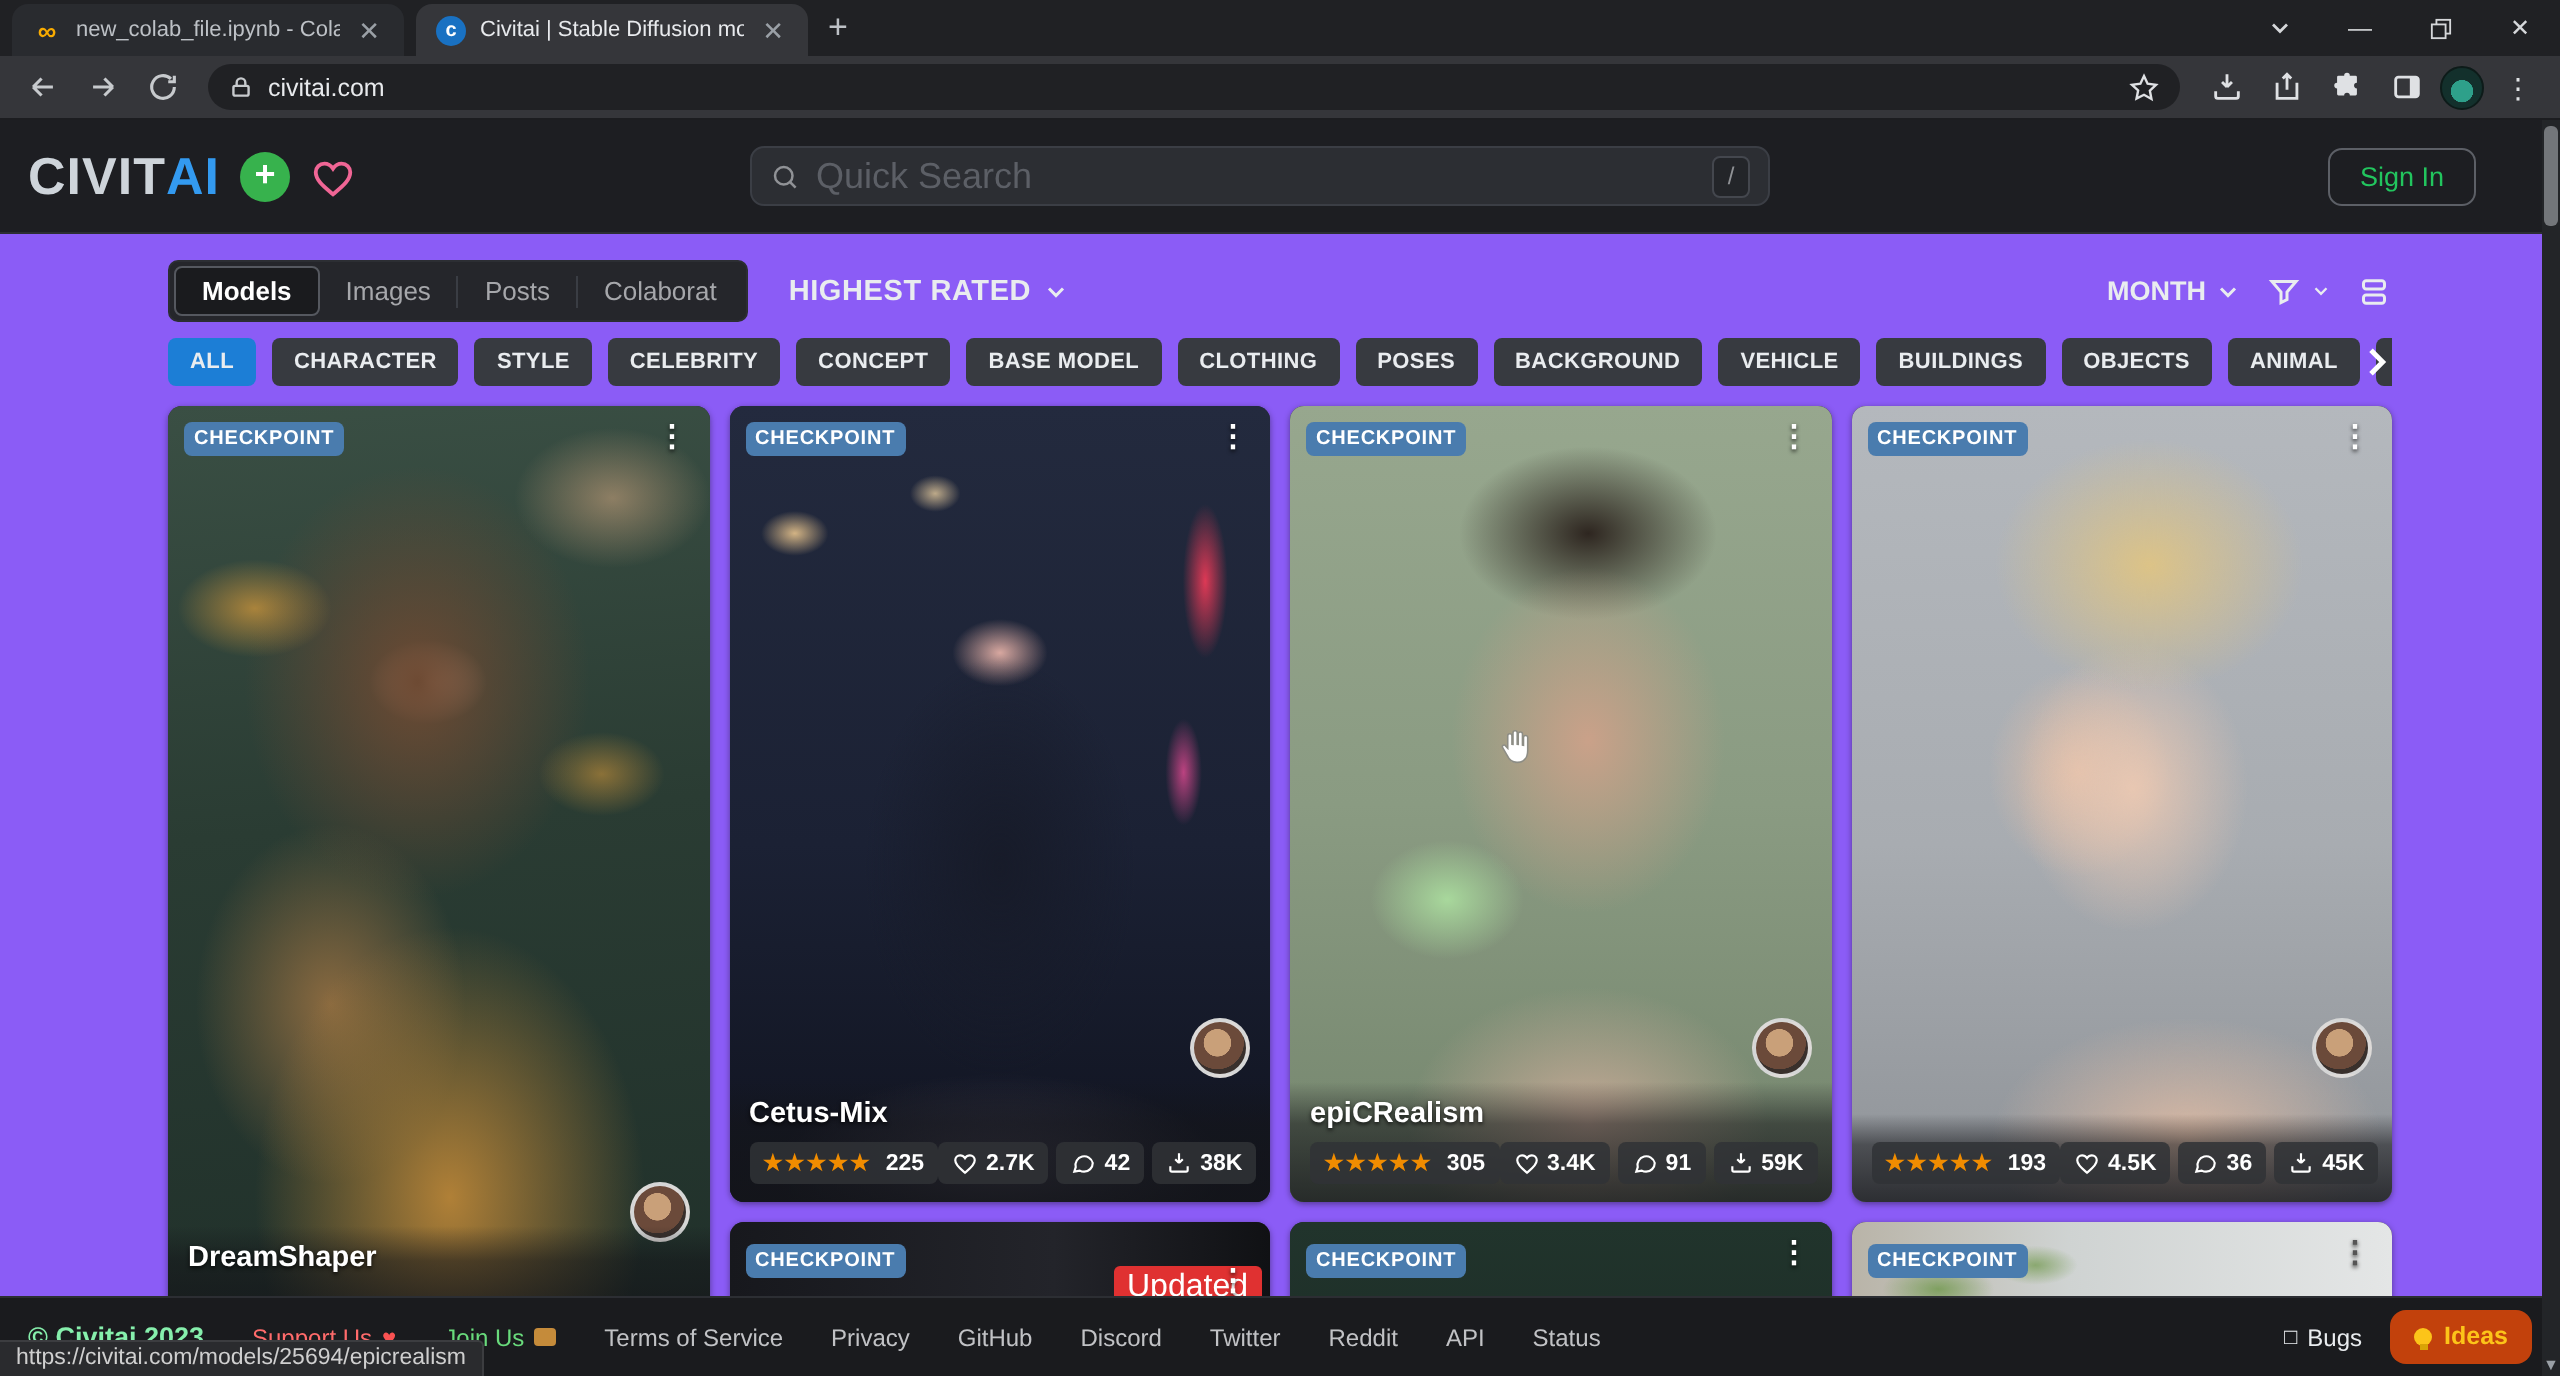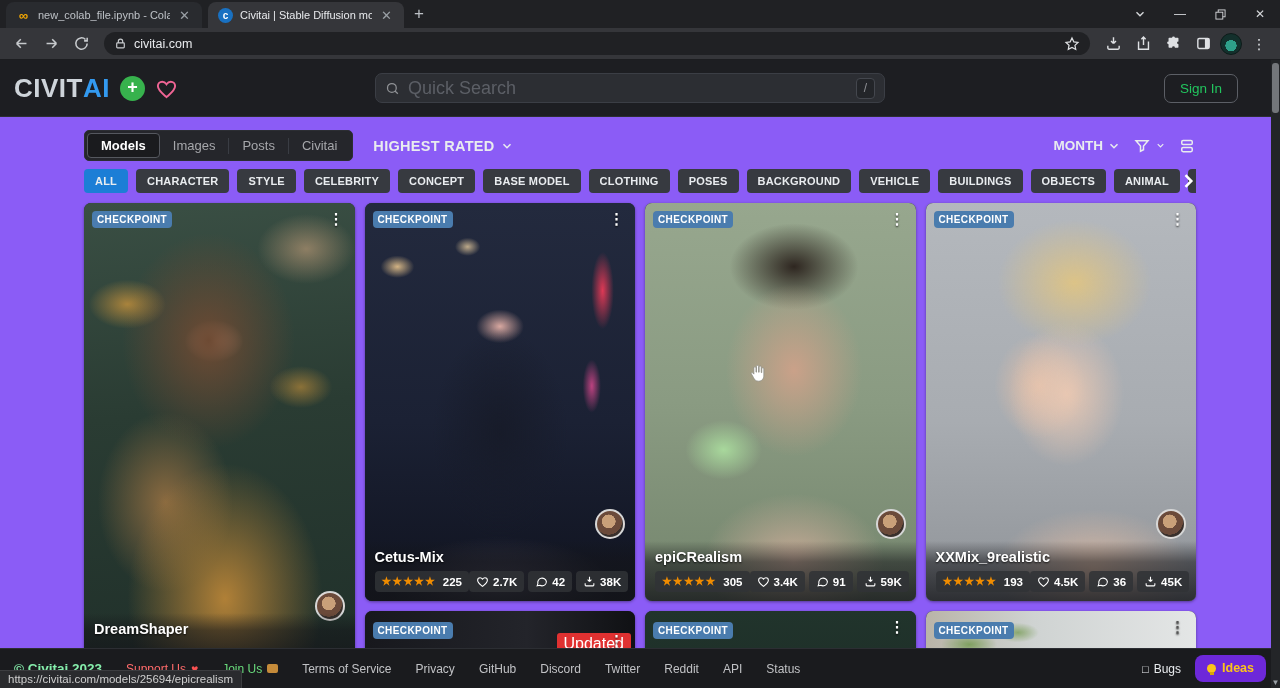--- a/index.html
+++ b/index.html
@@ -117,21 +117,21 @@
   .footer { position:absolute; left:0; right:0; bottom:0; height:40px; background:#1a1b1e;
     border-top:1px solid #2c2e33; display:flex; align-items:center; padding:0 14px; gap:24px; z-index:6; }
   .footer .copy { font-size:13.5px; font-weight:bold; color:#86efac; }
   .flink { font-size:12px; color:#c1c2c5; display:flex; align-items:center; gap:5px; }
   .flink.support { color:#ff6b6b; } .flink.support .hicon { color:#fa5252; font-size:12px; }
   .flink.join { color:#69db7c; }
   .money-box { width:11px; height:9px; background:#c58b3a; border-radius:2px; display:inline-block; }
   .footer .frgt { margin-left:auto; display:flex; align-items:center; gap:14px; }
   .bugs { font-size:12px; color:#e9ecef; display:flex; gap:5px; align-items:center; }
   .tofu { font-size:11px; color:#e9ecef; }
-  .ideas-btn { background:#6d28d9; color:#fcc419; font-size:12.5px; font-weight:bold; border-radius:8px;
+  .ideas-btn { background:#c2410c; color:#fcc419; font-size:12.5px; font-weight:bold; border-radius:8px;
     padding:6px 12px 7px; display:flex; align-items:center; gap:6px; border:none; font-family:inherit; }
   .bulb { width:9px; height:9px; background:#fcc419; border-radius:50%; position:relative; }
   .bulb:after { content:""; position:absolute; left:2.5px; top:8px; width:4px; height:3px; background:#d9a406; }
 
   .statusbar { position:absolute; left:0; bottom:0; background:#2a2b2e; border:1px solid #3c3d40;
     border-left:none; border-bottom:none; color:#cfcfcf; font-size:11.5px; padding:2px 8px 3px;
     z-index:9; border-radius:0 3px 0 0; }
 
   .scrollbar { position:absolute; right:0; top:60px; bottom:0; width:9px; background:#232528; z-index:8; }
   .scroll-thumb { position:absolute; top:3px; left:1px; width:7px; height:50px; background:#73767a; border-radius:3px; }
@@ -292,21 +292,21 @@
   <div class="content">
     <div class="container">
 
       <div class="listnav">
         <div class="seg-group">
           <div class="seg active">Models</div>
           <div class="seg">Images</div>
           <div class="seg-sep"></div>
           <div class="seg">Posts</div>
           <div class="seg-sep"></div>
-          <div class="seg">Civitai</div>
+          <div class="seg">Colaborat</div>
         </div>
         <div class="sort-label">
           <span>HIGHEST RATED</span>
           <svg class="chev" viewBox="0 0 24 24" fill="none" stroke="currentColor" stroke-width="2.6">
               <path d="M6 9l6 6 6-6"></path>
             </svg>
         </div>
         <div class="right">
           <div class="period">
             <span>MONTH</span>
@@ -455,21 +455,20 @@
           </div>
         </div>
 
         <div class="gcol">
           <div class="card std">
             <div class="card-img img-c4"></div>
             <span class="badge-type">CHECKPOINT</span>
             <span class="card-kebab">⋮</span>
             <div class="creator-avatar"></div>
             <div class="card-foot">
-              <div class="card-title">XXMix_9realistic</div>
               <div class="stats">
                 <div class="pill">
                   <span class="stars">★★★★★</span>
                   <span class="cnt">193</span>
                 </div>
                 <div class="sp"></div>
                 <div class="rgt">
                   <div class="pill">
                     <svg viewBox="0 0 24 24" fill="none" stroke="currentColor" stroke-width="2">
                         <path d="M12 21C8 17.5 3 14 3 9.5 3 7 5 5 7.5 5c1.8 0 3.4 1 4.5 2.6C13.1 6 14.7 5 16.5 5 19 5 21 7 21 9.5c0 4.5-5 8-9 11.5z"></path>

